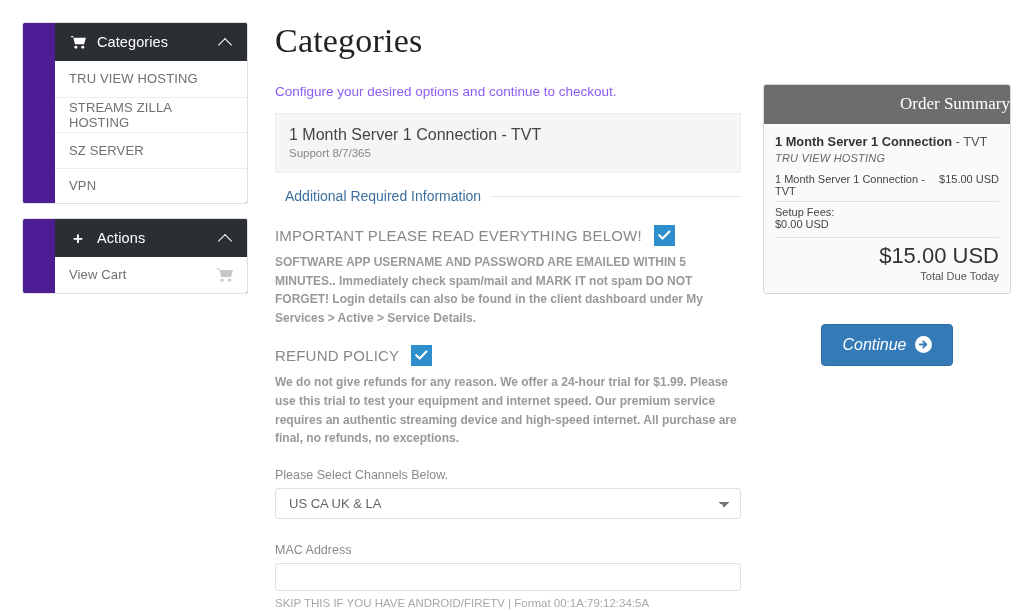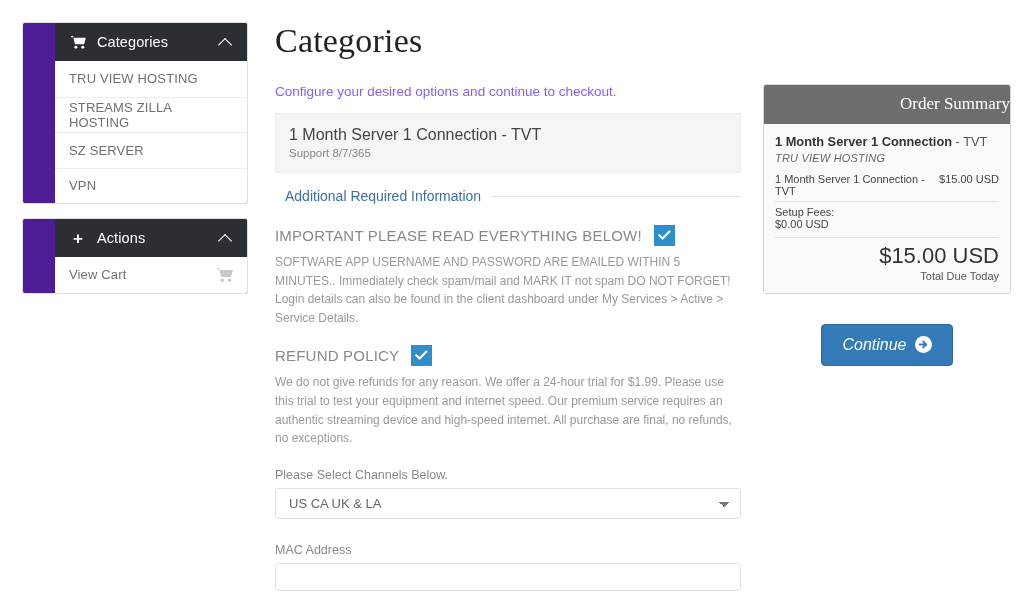--- a/index.html
+++ b/index.html
@@ -153,20 +153,21 @@
     justify-content: center;
     cursor: pointer;
     flex: none;
   }
   .checkbox svg { display: block; }
   .desc-text {
     font-size: 12px;
     color: #999;
     line-height: 1.55;
     margin: 0 0 18px 0;
+    font-weight: bold;
   }
   .desc-text.tight { margin-bottom: 20px; }
   .input-label {
     font-size: 12.5px;
     color: #8a8a8a;
     margin-bottom: 6px;
   }
   select.form-ctl, input.form-ctl {
     width: 100%;
     height: 30px;
@@ -381,20 +382,21 @@
     <div class="form-group">
       <div class="input-label">Please Select Channels Below.</div>
       <select class="form-ctl">
         <option>US CA UK &amp; LA</option>
       </select>
     </div>
 
     <div class="form-group">
       <div class="input-label">MAC Address</div>
       <input class="form-ctl" type="text" value="" placeholder="" style="">
+      <div class="help-note">SKIP THIS IF YOU HAVE ANDROID/FIRETV | Format 00:1A:79:12:34:5A</div>
     </div>
 
   </div>
 
   <div class="aside">
 
     <div class="summary">
       <div class="summary-head">Order Summary</div>
       <div class="summary-body">
         <div class="sum-prod">

